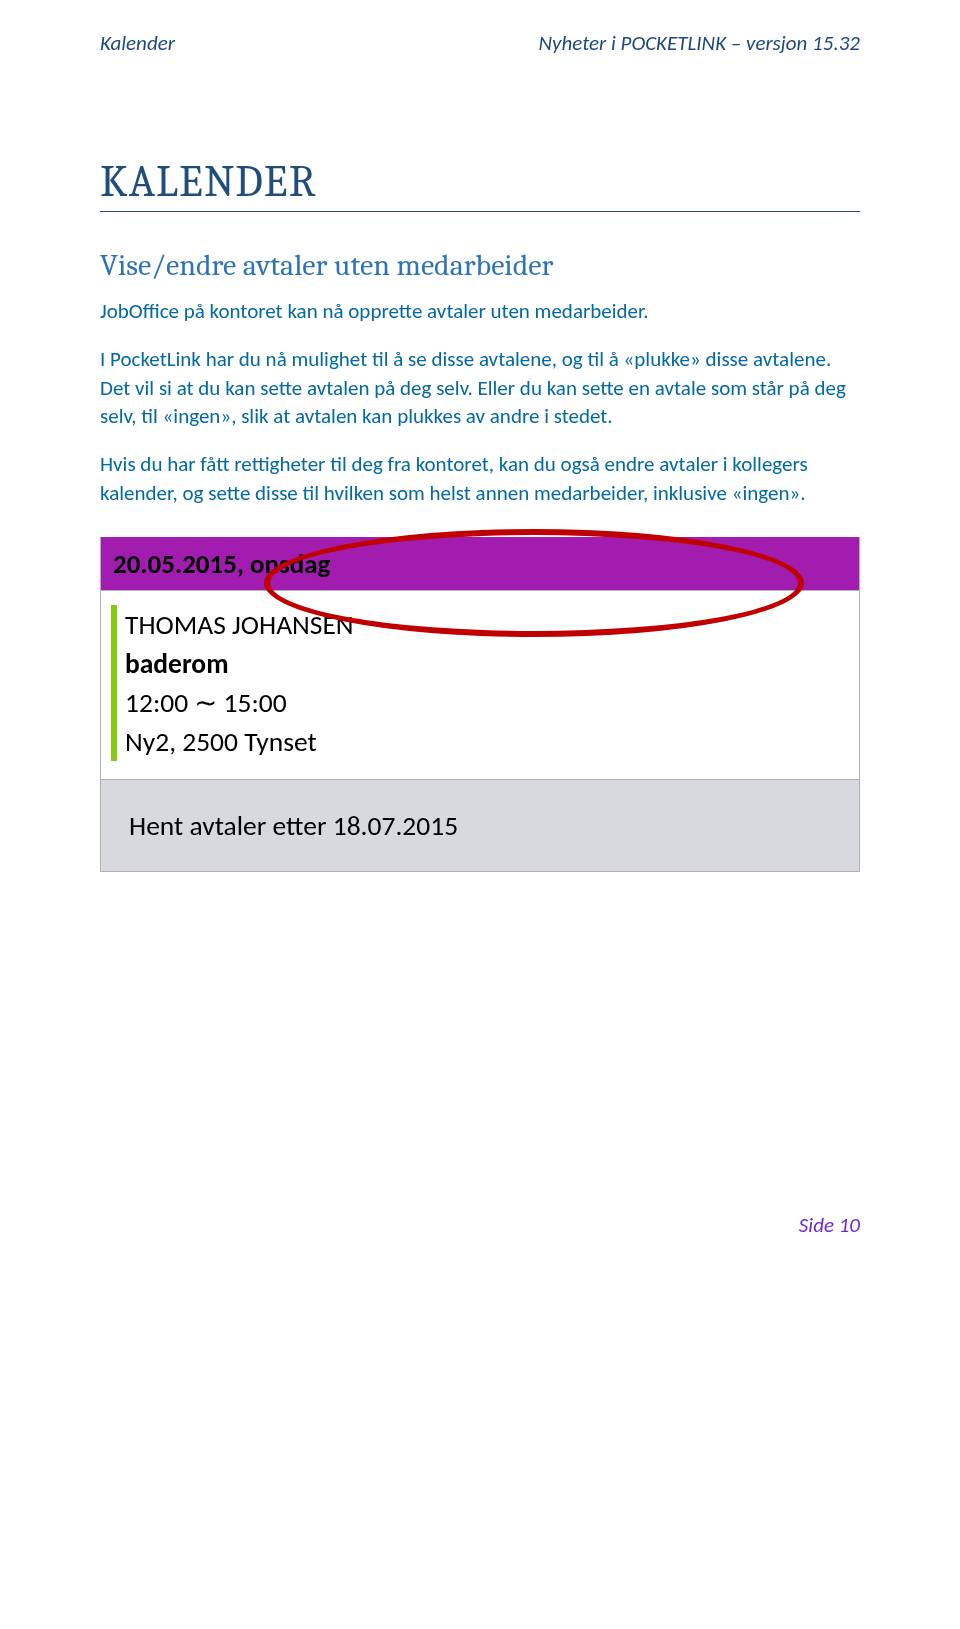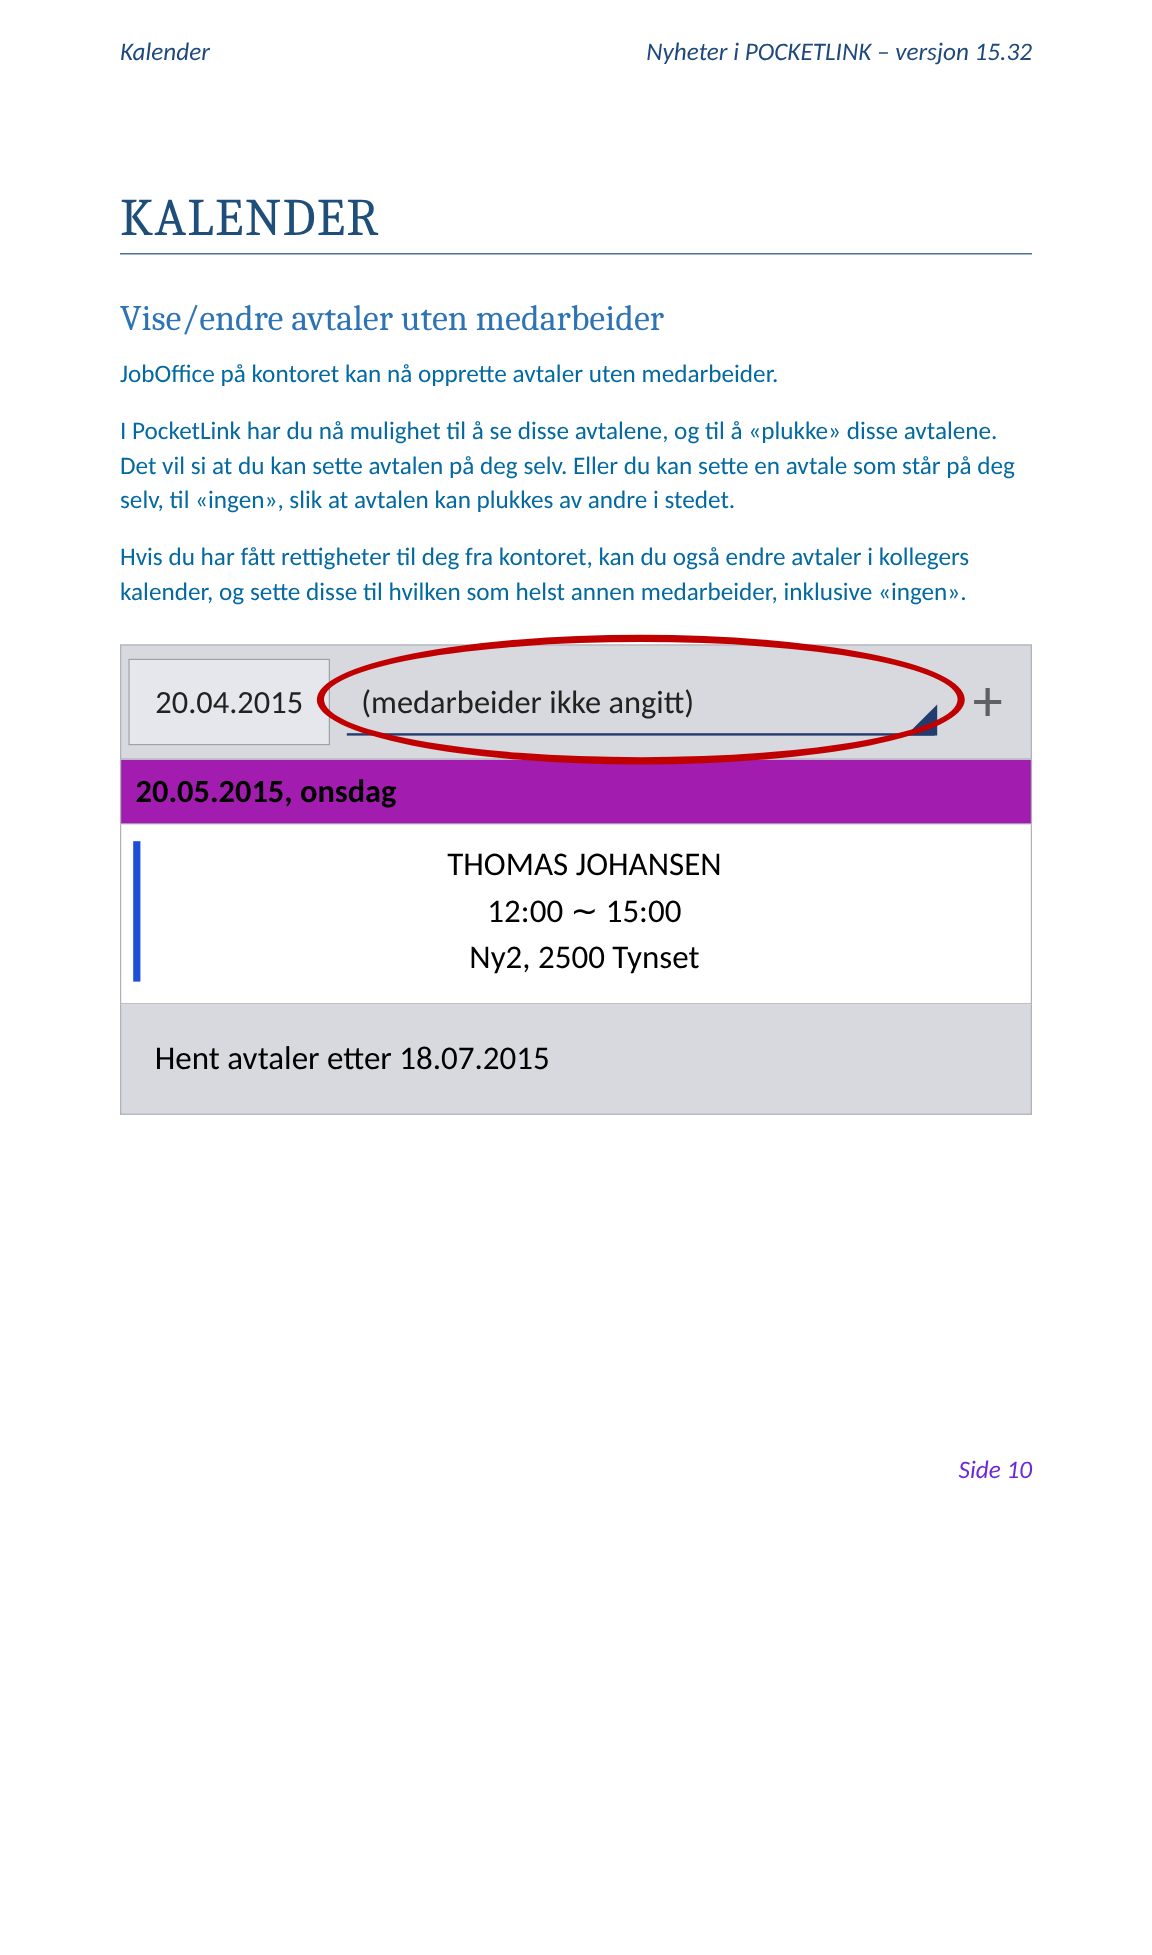--- a/index.html
+++ b/index.html
@@ -13,21 +13,21 @@
   .toolbar { position: relative; height: 96px; background: #d7d9de; border: 1px solid #aeb1b7; display: flex; align-items: center; padding: 0 6px; }
   .datebtn { height: 72px; min-width: 168px; background: #e5e7ec; border: 1px solid #9ca0a7; display: flex; align-items: center; justify-content: center; font-size: 27px; color: #222; margin-right: 14px; }
   .dropdown { flex: 1; height: 72px; position: relative; display: flex; align-items: center; }
   .dropdown .txt { font-size: 27px; color: #222; padding-left: 12px; }
   .dropdown .underline { position: absolute; left: 0; right: 6px; bottom: 8px; height: 2px; background: #233b6d; }
   .dropdown .corner { position: absolute; right: 4px; bottom: 8px; width: 0; height: 0; border-left: 26px solid transparent; border-bottom: 26px solid #233b6d; }
   .plus { width: 60px; text-align: center; font-size: 50px; font-weight: 200; color: #5f5f66; line-height: 1; margin-left: 8px; }
   .oval { position: absolute; left: 164px; top: -8px; width: 540px; height: 108px; border: 6px solid #c00000; border-radius: 50%; pointer-events: none; }
   .datehdr { background: #a21caf; border-left: 1px solid #aeb1b7; border-right: 1px solid #aeb1b7; border-bottom: 1px solid #aeb1b7; padding: 10px 12px; font-size: 27px; font-weight: 700; }
   .entry { border-left: 1px solid #aeb1b7; border-right: 1px solid #aeb1b7; border-bottom: 1px solid #aeb1b7; background: #fff; padding: 14px 10px 18px 10px; }
-  .entry-inner { border-left: 6px solid #1d4ed8; padding-left: 8px; text-align: center; }
+  .entry-inner { border-left: 6px solid #84cc16; padding-left: 8px; }
   .entry .line { font-size: 27.5px; line-height: 1.42; }
   .entry .bold { font-weight: 700; }
   .fetchbar { height: 92px; background: #d7d9de; border: 1px solid #aeb1b7; border-top: none; display: flex; align-items: center; padding: 0 28px; font-size: 27.5px; }
   .footer { position: absolute; right: 100px; bottom: 26px; font-style: italic; color: #6d28d9; font-size: 21px; }
 </style>
 </head>
 <body>
 
 <div class="page">
 
@@ -39,41 +39,29 @@
   <h1 class="title">KALENDER</h1>
 
   <h2 class="subtitle">Vise/endre avtaler uten medarbeider</h2>
 
   <p class="para">JobOffice på kontoret kan nå opprette avtaler uten medarbeider.</p>
   <p class="para">I PocketLink har du nå mulighet til å se disse avtalene, og til å «plukke» disse avtalene. Det vil si at du kan sette avtalen på deg selv. Eller du kan sette en avtale som står på deg selv, til «ingen», slik at avtalen kan plukkes av andre i stedet.</p>
   <p class="para">Hvis du har fått rettigheter til deg fra kontoret, kan du også endre avtaler i kollegers kalender, og sette disse til hvilken som helst annen medarbeider, inklusive «ingen».</p>
 
   <div class="shot-wrap">
 
-    <div class="toolbar">
-      <div class="datebtn">
-        <span>20.04.2015</span>
-      </div>
-      <div class="dropdown">
-        <span class="txt">(medarbeider ikke angitt)</span>
-        <div class="underline"></div>
-        <div class="corner"></div>
-      </div>
-      <div class="plus">
-        <span>+</span>
-      </div>
-    </div>
 
     <div class="oval"></div>
 
     <div class="datehdr">20.05.2015, onsdag</div>
 
     <div class="entry">
       <div class="entry-inner">
         <div class="line">THOMAS JOHANSEN</div>
+        <div class="line bold">baderom</div>
         <div class="line">12:00  ∼  15:00</div>
         <div class="line">Ny2, 2500 Tynset</div>
       </div>
     </div>
 
     <div class="fetchbar">
       <span>Hent avtaler etter 18.07.2015</span>
     </div>
 
   </div>

